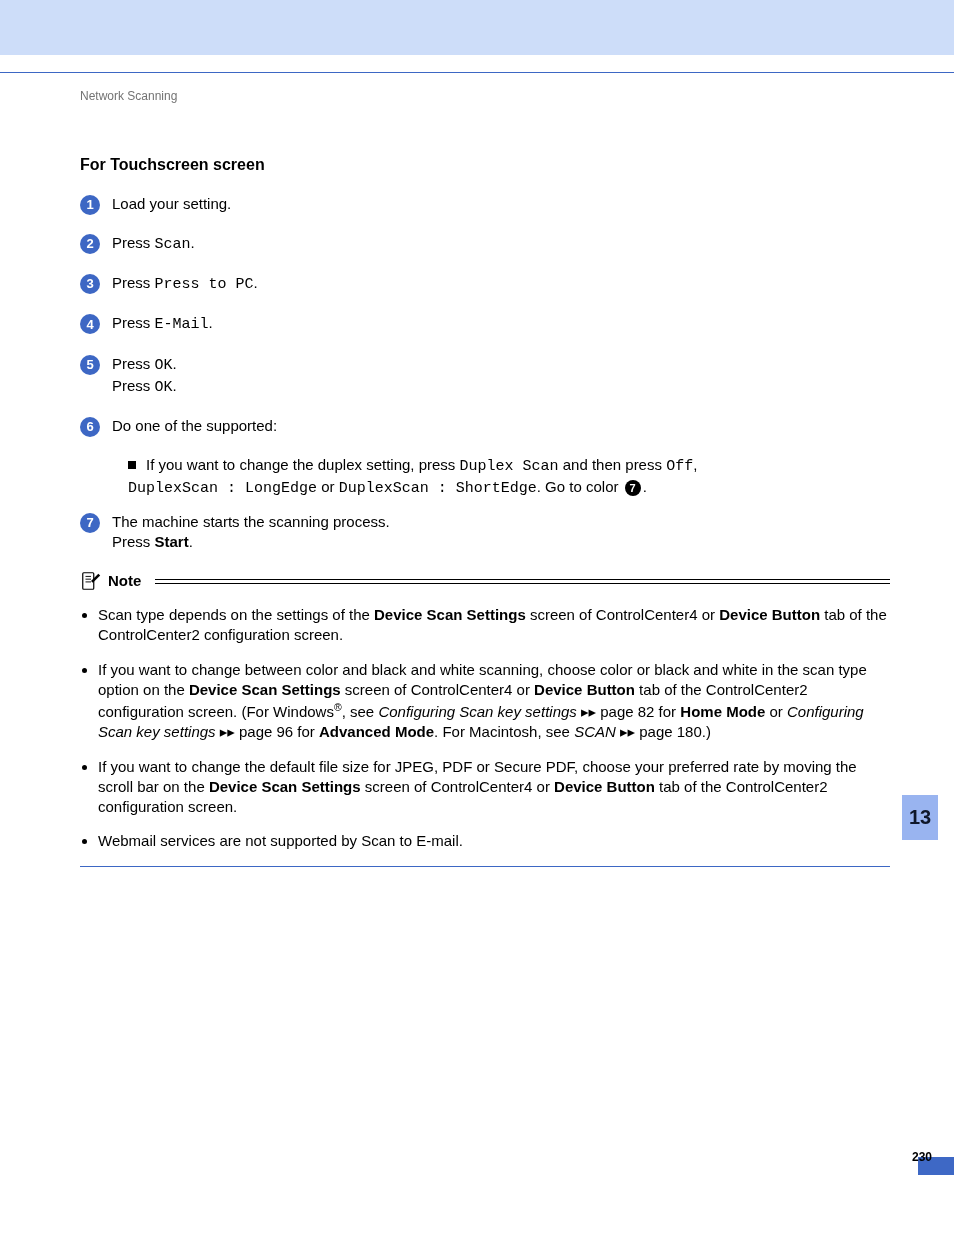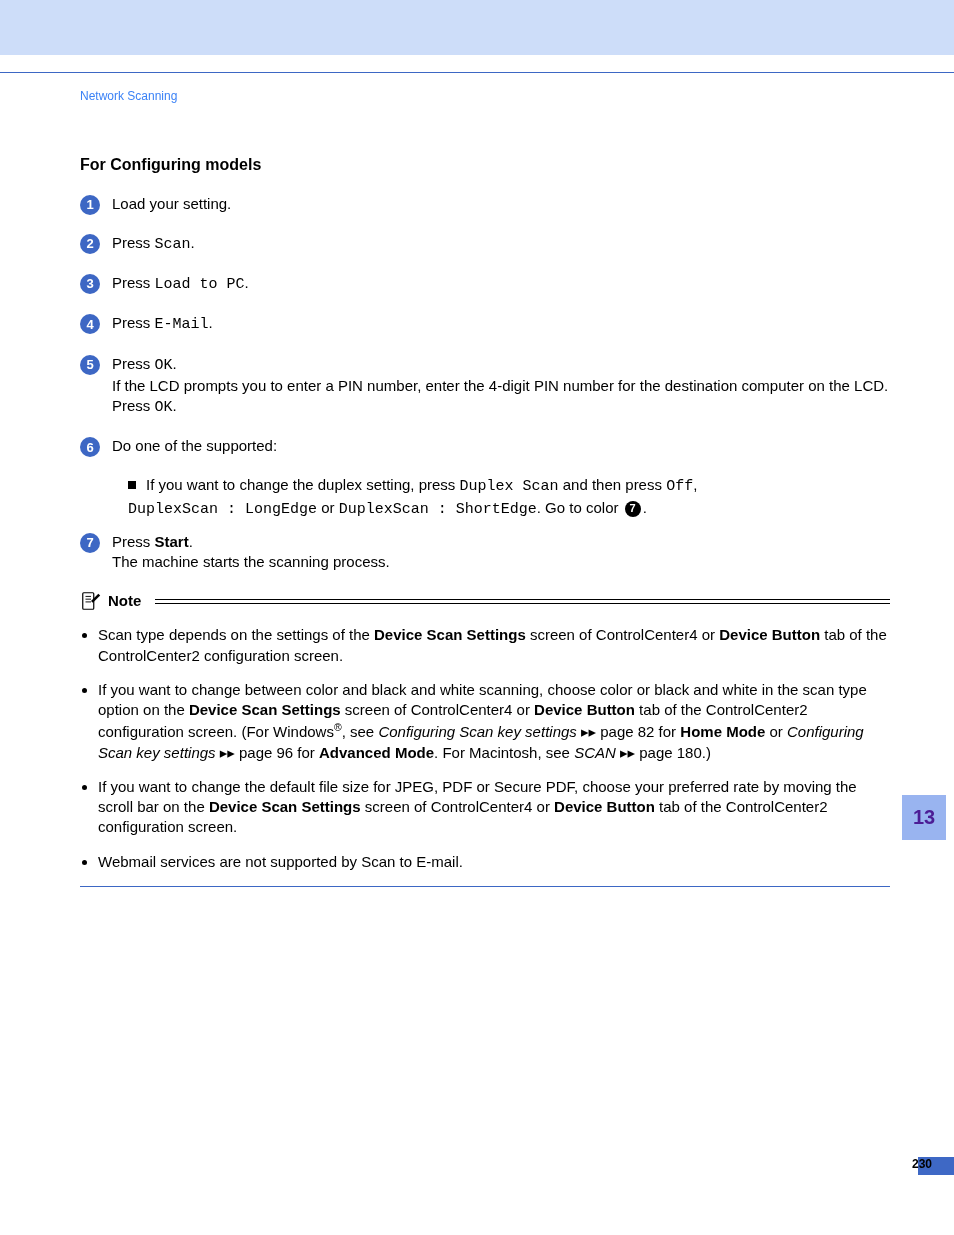--- a/index.html
+++ b/index.html
@@ -7,105 +7,104 @@
     --band:#cdddf9;
     --tab-dark:#3e68c5;
     --tab-light:#99b4f0;
     --text:#000;
   }
   html,body{margin:0;padding:0;background:#fff;}
   body{width:954px;height:1235px;font-family:Arial,Helvetica,sans-serif;font-size:15px;color:var(--text);position:relative;line-height:1.35;}
   .top-band{position:absolute;left:0;top:0;right:0;height:55px;background:var(--band);}
   .top-rule{position:absolute;left:0;top:72px;right:0;height:1px;background:var(--accent);}
   .page{position:absolute;left:80px;top:88px;width:810px;}
-  .running-head{font-size:12px;color:#3b82f6;margin-bottom:50px;}
+  .running-head{font-size:12px;color:#737373;margin-bottom:50px;}
   .section-title{font-weight:bold;margin:0 0 18px 0;font-size:16px;}
   .step{display:flex;align-items:flex-start;margin:0 0 18px 0;}
   .num{width:20px;height:20px;border-radius:50%;background:var(--accent);color:#fff;font-size:13px;font-weight:bold;display:flex;align-items:center;justify-content:center;flex:0 0 20px;margin-right:12px;margin-top:1px;}
   .num-inline{display:inline-flex;width:16px;height:16px;border-radius:50%;background:#000;color:#fff;font-size:11px;font-weight:bold;align-items:center;justify-content:center;vertical-align:middle;margin:0 2px;}
   .step-body{flex:1;}
   .mono{font-family:"Courier New",Courier,monospace;}
   .sub{margin-left:48px;}
   .square{display:inline-block;width:8px;height:8px;background:#000;margin-right:10px;vertical-align:middle;position:relative;top:-1px;}
   .sub-item{margin:0 0 12px 0;}
   .note-row{display:flex;align-items:center;margin:8px 0 10px 0;}
   .note-icon{width:22px;height:22px;margin-right:6px;flex:0 0 22px;}
   .note-label{font-weight:bold;margin-right:14px;}
   .note-line{flex:1;height:3px;border-top:1px solid #000;border-bottom:1px solid #000;}
   .bullets{margin:0;padding:0 0 0 18px;}
   .bullets li{margin:13px 0 14px 0;}
   .end-rule{height:1px;background:var(--accent);margin-top:6px;}
-  .page-num{position:absolute;right:22px;bottom:63px;font-size:12px;font-weight:bold;}
-  .right-tab{position:absolute;right:8px;top:795px;width:44px;height:45px;background:var(--tab-light);color:#4c1d95;font-weight:bold;font-size:20px;display:flex;align-items:center;justify-content:center;}
+  .page-num{position:absolute;right:22px;bottom:70px;font-size:12px;font-weight:bold;}
+  .right-tab{position:absolute;right:16px;top:795px;width:36px;height:45px;background:var(--tab-light);color:#0f172a;font-weight:bold;font-size:20px;display:flex;align-items:center;justify-content:center;}
   .bottom-tab{position:absolute;right:0;bottom:60px;width:36px;height:18px;background:var(--tab-dark);}
   sup{font-size:.7em;}
 </style>
 </head>
 <body>
 
 <div class="top-band"></div>
 <div class="top-rule"></div>
 
 <div class="page">
   <div class="running-head">Network Scanning</div>
 
-  <div class="section-title">For Configuring models</div>
+  <div class="section-title">For Touchscreen screen</div>
 
   <div class="step">
     <div class="num">1</div>
     <div class="step-body">Load your setting.</div>
   </div>
 
   <div class="step">
     <div class="num">2</div>
     <div class="step-body">
       <span>Press </span><span class="mono">Scan</span><span>.</span>
     </div>
   </div>
 
   <div class="step">
     <div class="num">3</div>
     <div class="step-body">
-      <span>Press </span><span class="mono">Load to PC</span><span>.</span>
+      <span>Press </span><span class="mono">Press to PC</span><span>.</span>
     </div>
   </div>
 
   <div class="step">
     <div class="num">4</div>
     <div class="step-body">
       <span>Press </span><span class="mono">E-Mail</span><span>.</span>
     </div>
   </div>
 
   <div class="step">
     <div class="num">5</div>
     <div class="step-body">
       <div><span>Press </span><span class="mono">OK</span><span>.</span></div>
-      <div>If the LCD prompts you to enter a PIN number, enter the 4-digit PIN number for the destination computer on the LCD.</div>
       <div><span>Press </span><span class="mono">OK</span><span>.</span></div>
     </div>
   </div>
 
   <div class="step">
     <div class="num">6</div>
     <div class="step-body">Do one of the supported:</div>
   </div>
 
   <div class="sub">
     <div class="sub-item">
       <span class="square"></span><span>If you want to change the duplex setting, press </span><span class="mono">Duplex Scan</span><span> and then press </span><span class="mono">Off</span><span>, </span><br>
       <span class="mono">DuplexScan : LongEdge</span><span> or </span><span class="mono">DuplexScan : ShortEdge</span><span>. Go to color </span><span class="num-inline">7</span><span>.</span>
     </div>
   </div>
 
   <div class="step">
     <div class="num">7</div>
     <div class="step-body">
+      <div>The machine starts the scanning process.</div>
       <div><span>Press </span><b>Start</b><span>.</span></div>
-      <div>The machine starts the scanning process.</div>
     </div>
   </div>
 
   <div class="note-row">
     <svg class="note-icon" viewBox="0 0 24 24">
       <rect x="3" y="3" width="12" height="18" rx="1" fill="none" stroke="#000" stroke-width="1.3"></rect>
       <line x1="6" y1="7" x2="12" y2="7" stroke="#000" stroke-width="1"></line>
       <line x1="6" y1="10" x2="12" y2="10" stroke="#000" stroke-width="1"></line>
       <line x1="6" y1="13" x2="12" y2="13" stroke="#000" stroke-width="1"></line>
       <path d="M14 14 L22 6 L20 4 L12 12 Z" fill="#000"></path>

